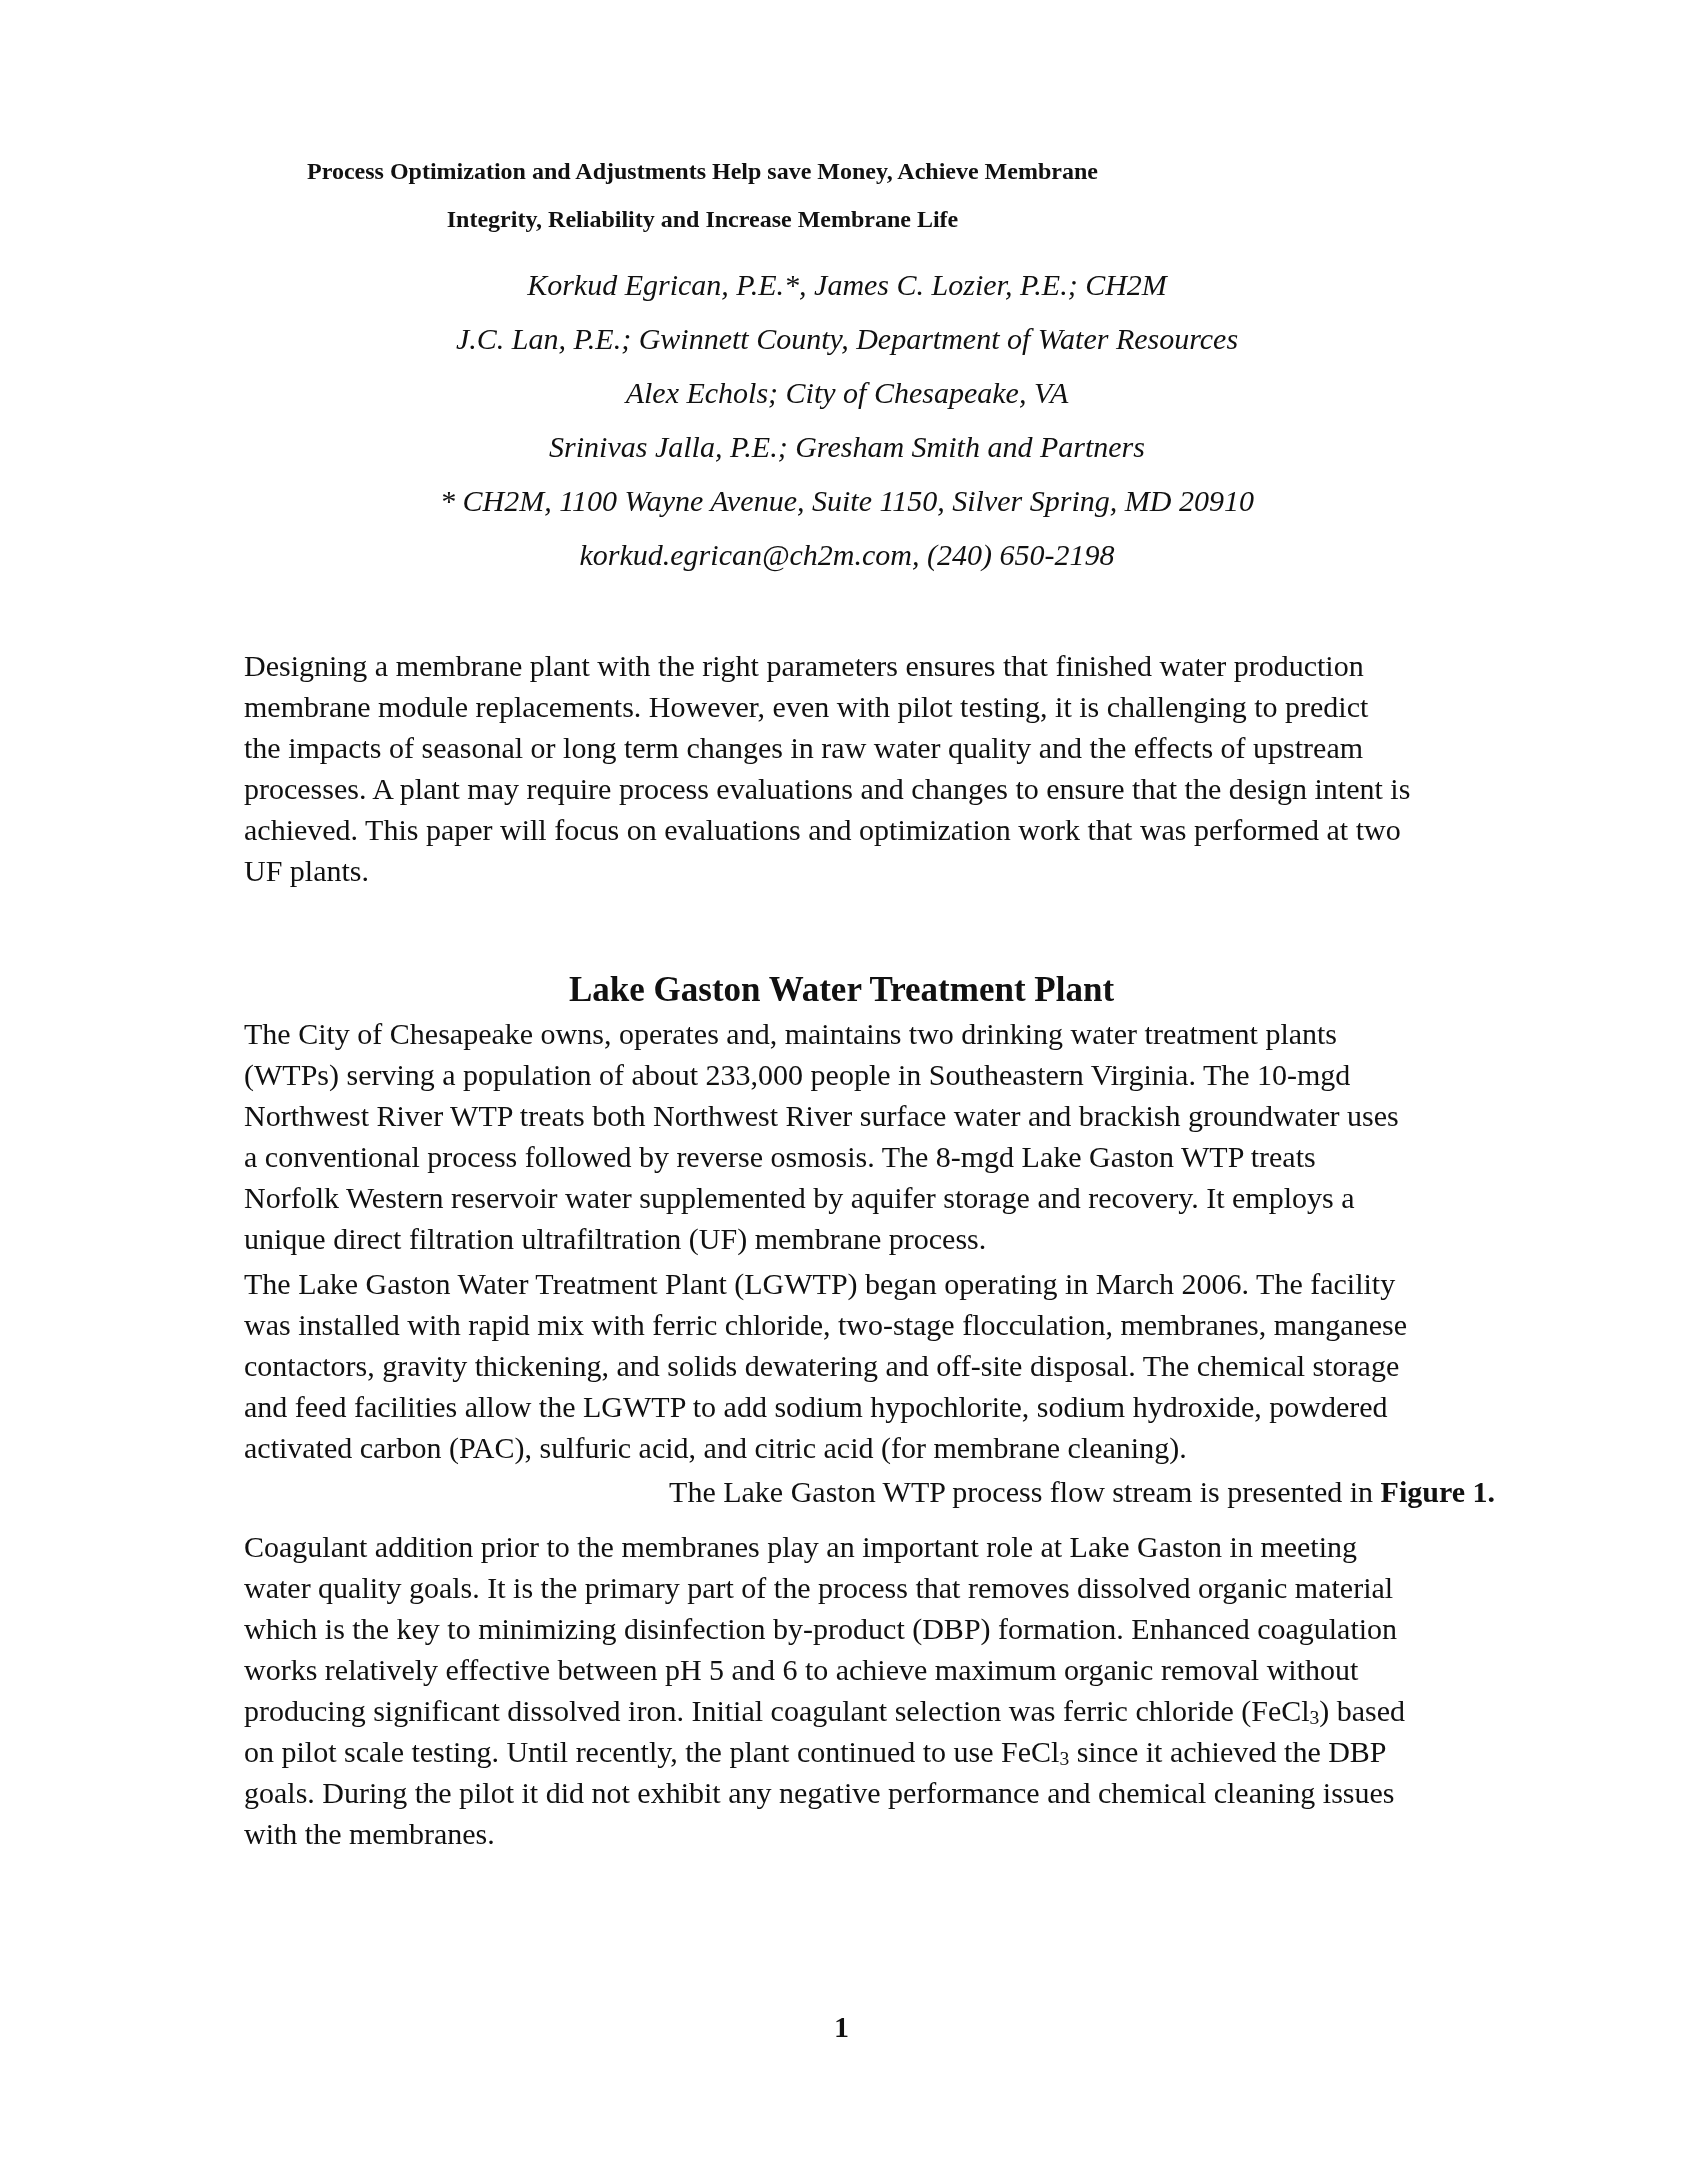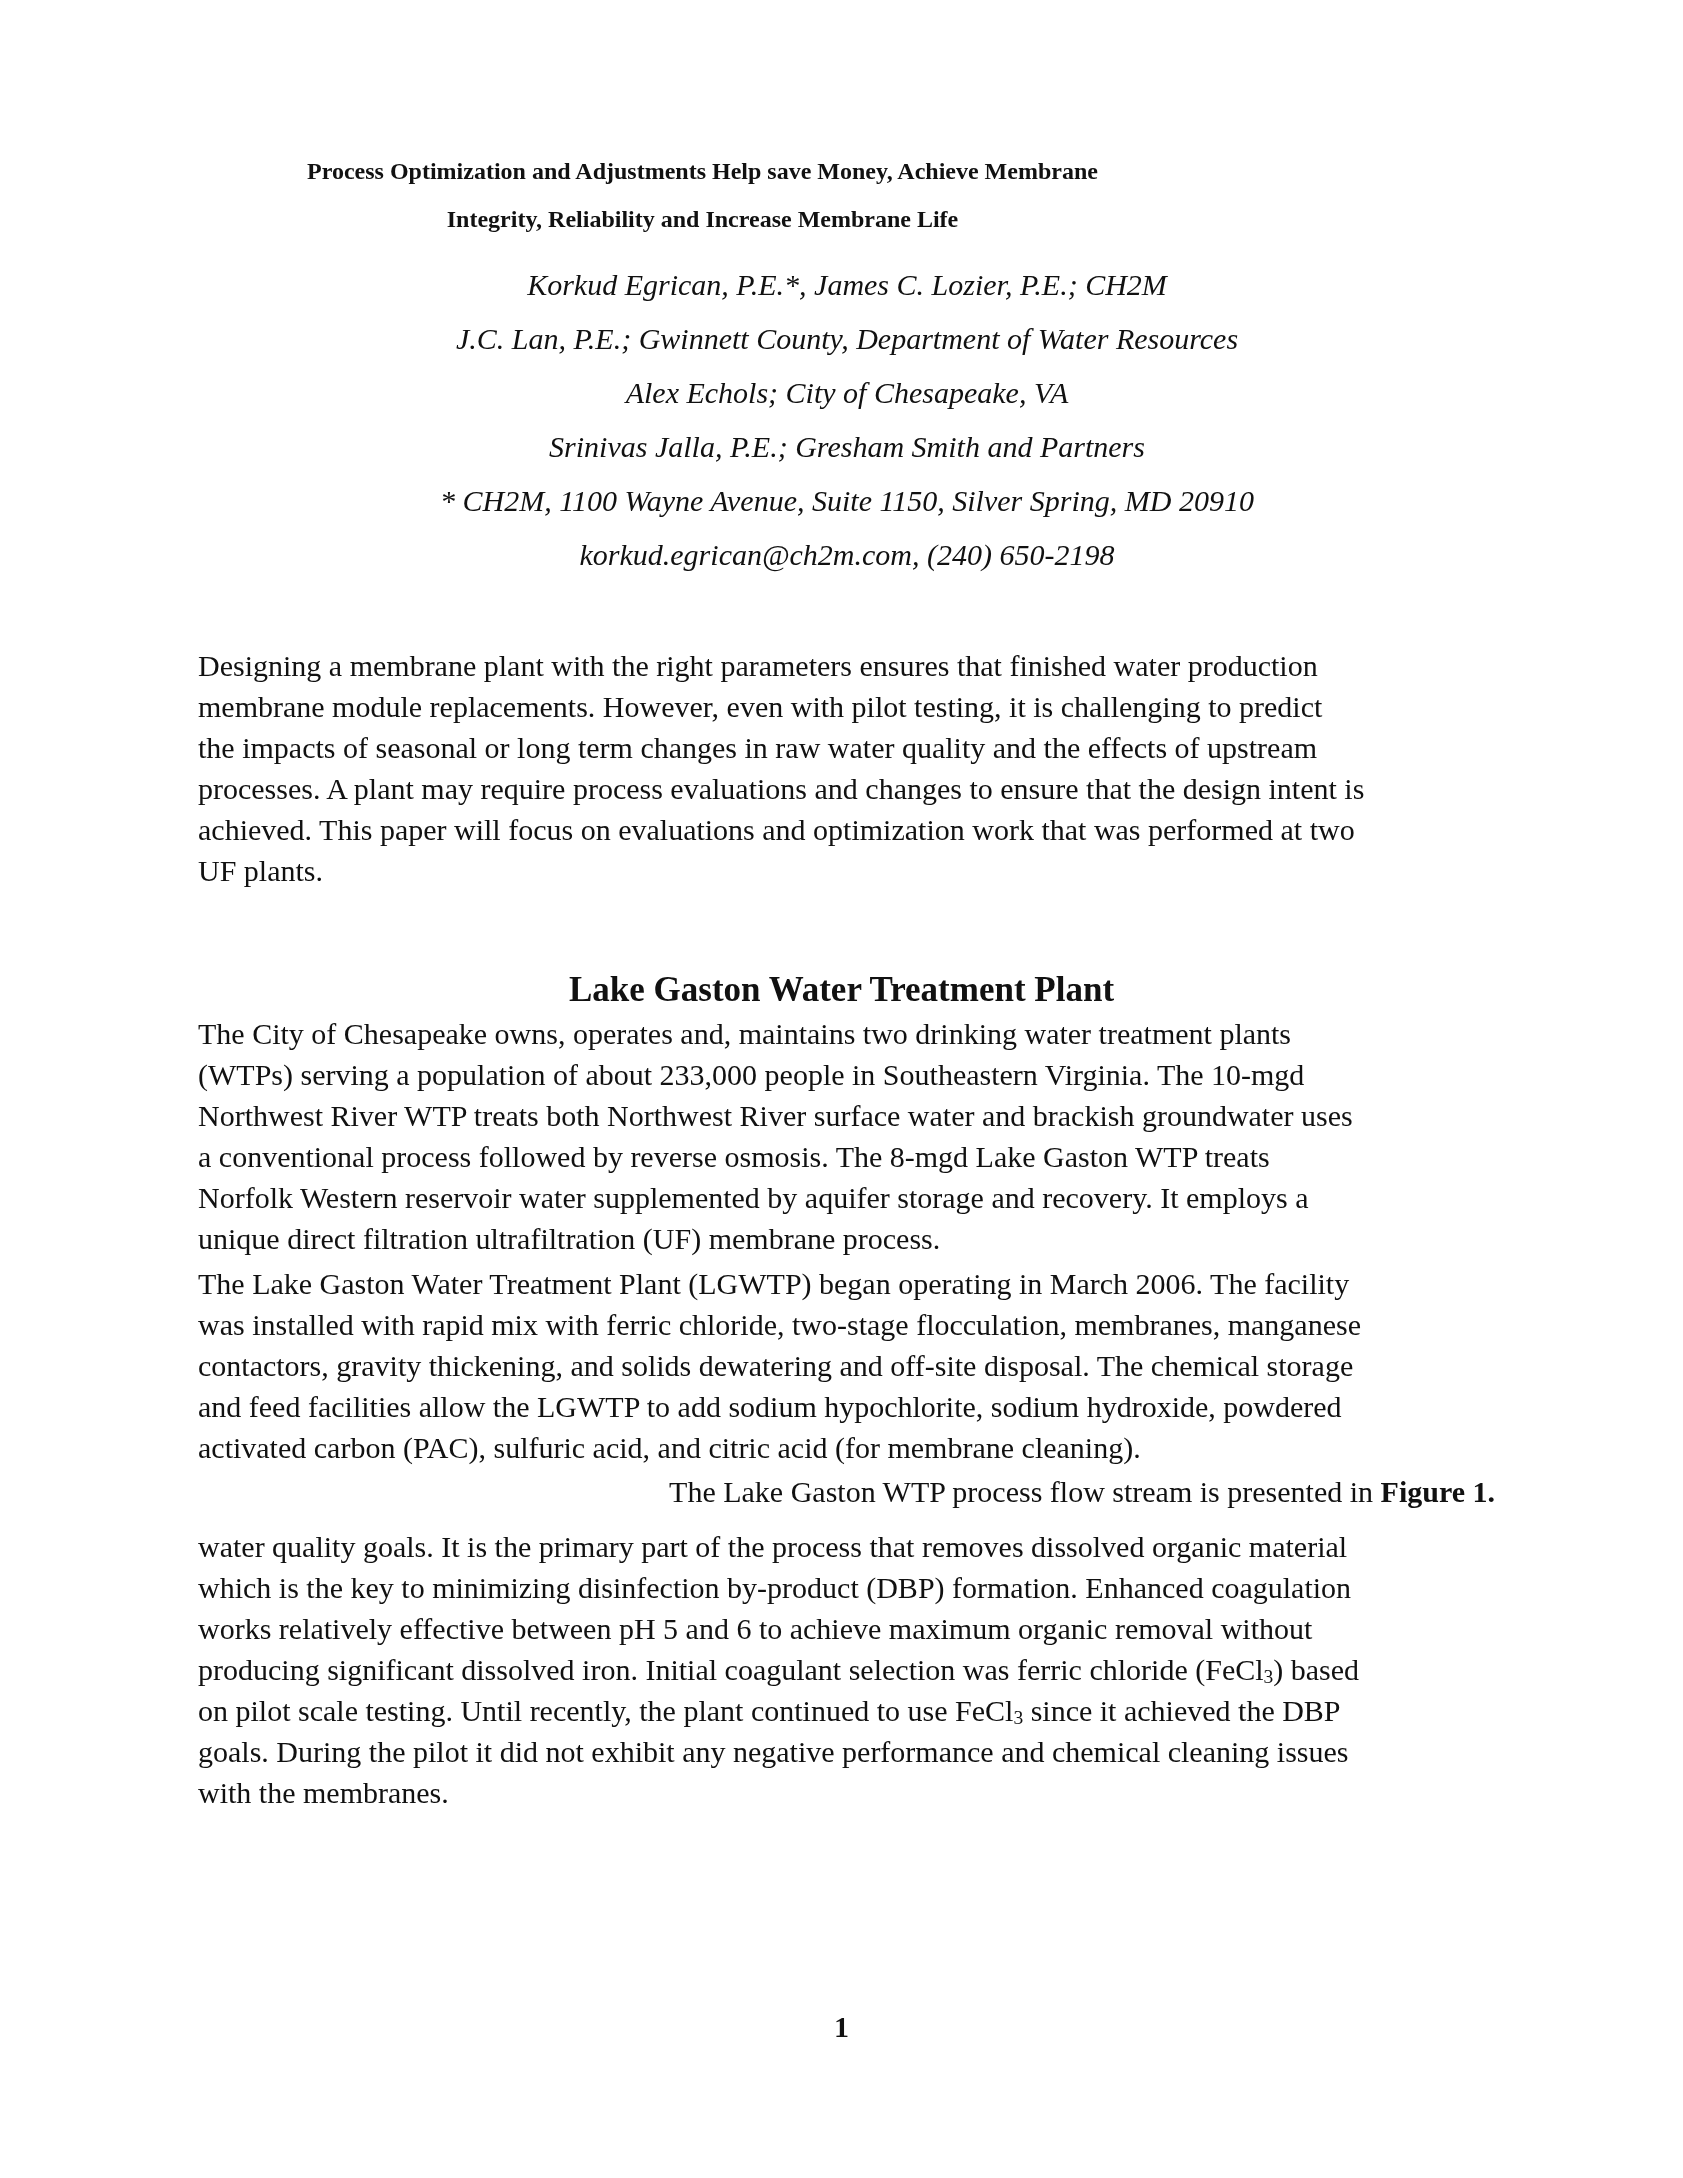--- a/index.html
+++ b/index.html
@@ -52,20 +52,21 @@
       position: absolute;
       left: 198px;
       width: 1297px;
       font-size: 30px;
     }
     .block .line {
       display: block;
       white-space: nowrap;
       height: 41px;
       line-height: 41px;
+      margin-left: 46px;
     }
     .heading {
       position: absolute;
       left: 0;
       width: 1683px;
       text-align: center;
       font-weight: bold;
       font-size: 35px;
       top: 958px;
       line-height: 46px;
@@ -128,20 +129,21 @@
     <span class="line">contactors, gravity thickening, and solids dewatering and off-site disposal. The chemical storage</span>
     <span class="line">and feed facilities allow the LGWTP to add sodium hypochlorite, sodium hydroxide, powdered</span>
     <span class="line">activated carbon (PAC), sulfuric acid, and citric acid (for membrane cleaning).</span>
   </div>
 
   <div class="block" style="top:1471px;text-align:right;">
     <span class="line"><span>The Lake Gaston WTP process flow stream is presented in </span><b>Figure 1.</b></span>
   </div>
 
   <div class="block" style="top:1526px;">
+    <span class="line">Coagulant addition prior to the membranes play an important role at Lake Gaston in meeting</span>
     <span class="line">water quality goals.  It is the primary part of the process that removes dissolved organic material</span>
     <span class="line">which is the key to minimizing disinfection by-product (DBP) formation.  Enhanced coagulation</span>
     <span class="line">works relatively effective between pH 5 and 6 to achieve maximum organic removal without</span>
     <span class="line"><span>producing significant dissolved iron. Initial coagulant selection was ferric chloride (FeCl</span><sub class="s">3</sub><span>) based</span></span>
     <span class="line"><span>on pilot scale testing.  Until recently, the plant continued to use FeCl</span><sub class="s">3</sub><span> since it achieved the DBP</span></span>
     <span class="line">goals.  During the pilot it did not exhibit any negative performance and chemical cleaning issues</span>
     <span class="line">with the membranes.</span>
   </div>
 
   <div class="page-number">1</div>

